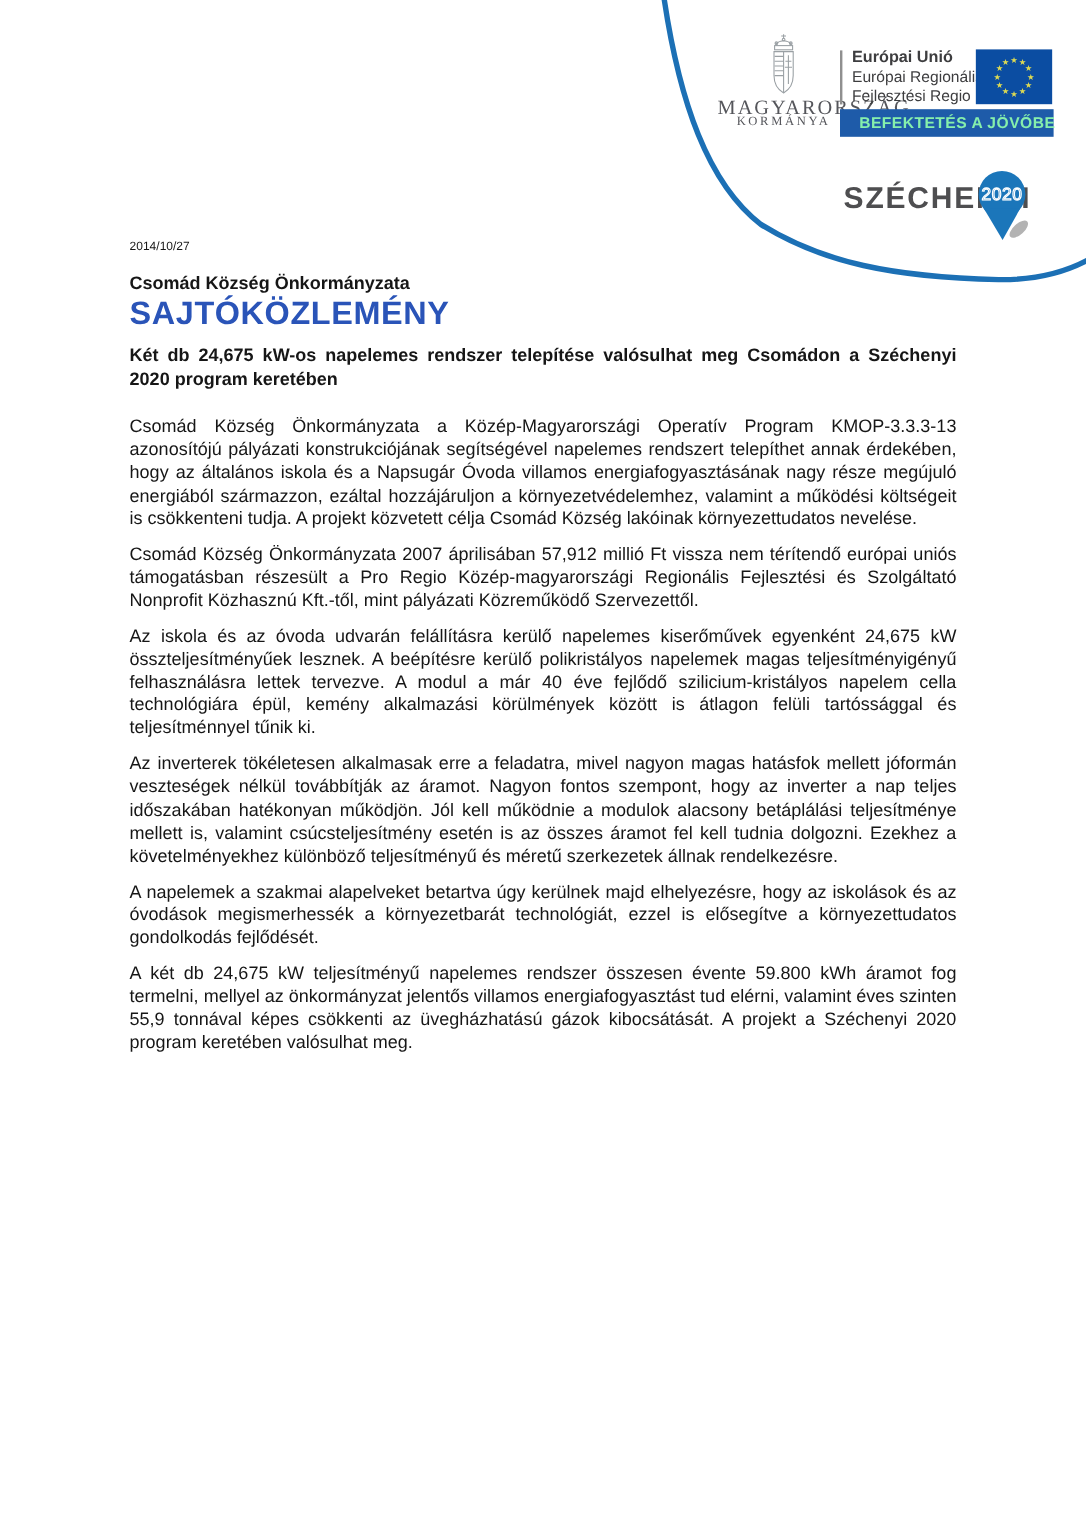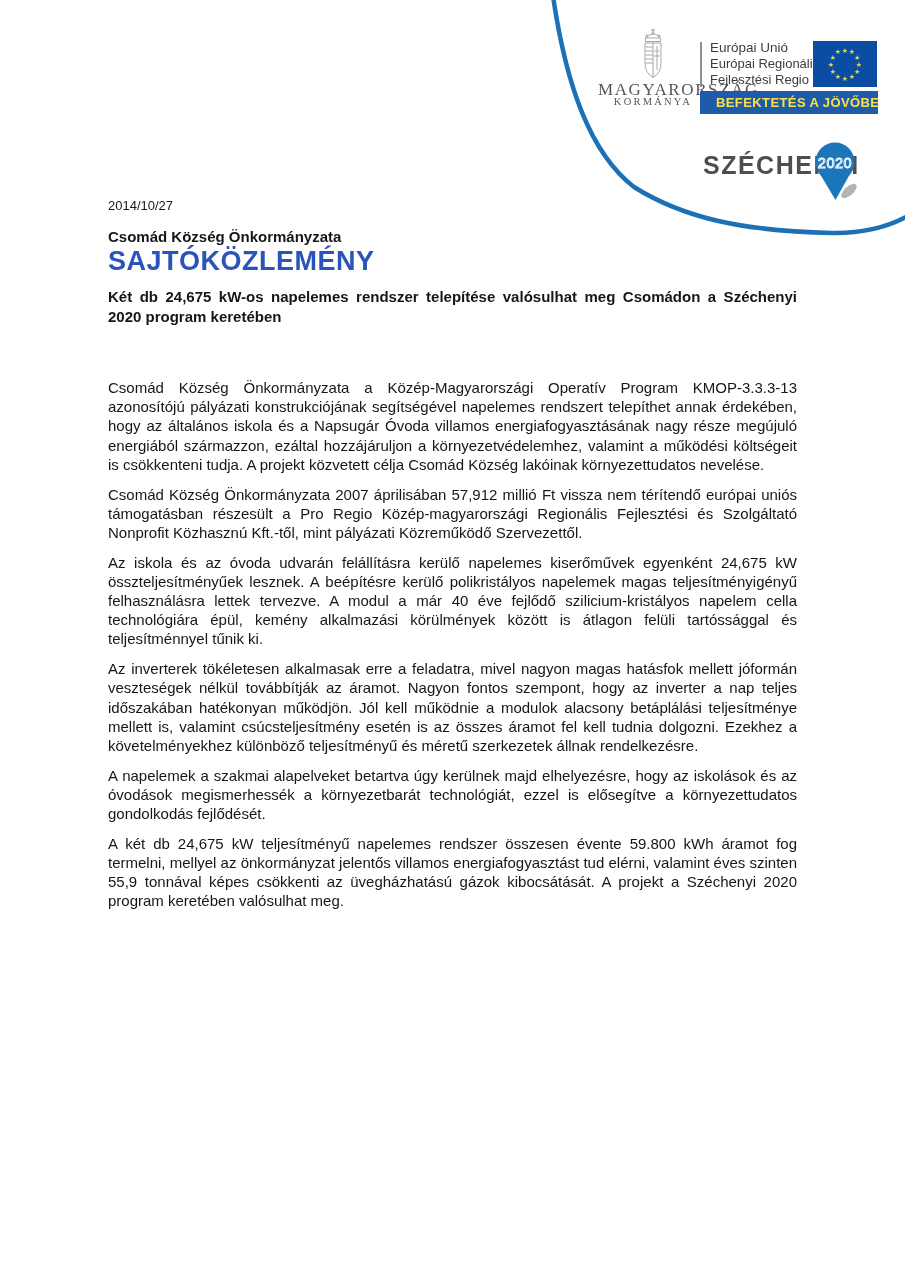--- a/index.html
+++ b/index.html
@@ -45,33 +45,33 @@
     width: 2px; height: 45px;
     background: #8f8f8f;
   }
   .eu-text {
     position: absolute;
     left: 710px; top: 40px;
     color: #3d3d3f;
     font-size: 13px; line-height: 16px;
     white-space: nowrap;
   }
-  .eu-text .eu-title { font-weight: normal; font-size: 13.5px; }
+  .eu-text .eu-title { font-weight: bold; font-size: 13.5px; }
 
   .eu-flag {
     position: absolute;
     left: 813px; top: 41px;
   }
 
   .invest-banner {
     position: absolute;
     left: 700px; top: 91px;
     width: 178px; height: 23px;
     background: #1e5ba9;
-    color: #fde047;
+    color: #86efac;
     font-weight: bold;
     font-size: 13px;
     letter-spacing: 0.4px;
     text-align: center;
     line-height: 23px;
     white-space: nowrap;
     padding-left: 16px;
   }
 
   .szechenyi-name {
@@ -88,21 +88,21 @@
     left: 812px; top: 141px;
   }
 
   
   .doc {
     position: absolute;
     left: 108px; top: 196px;
     width: 689px;
   }
   .doc-date {
-    font-size: 13px; line-height: 19px;
+    font-size: 10px; line-height: 19px;
     margin-bottom: 12px;
   }
   .doc-org {
     font-size: 15px; line-height: 19px;
     font-weight: bold;
   }
   .doc-title {
     font-size: 27px; line-height: 31px;
     font-weight: bold;
     color: #2a54b8;
@@ -112,21 +112,21 @@
     margin-top: 14px;
     font-size: 15.5px; line-height: 19.5px;
     font-weight: bold;
   }
   .doc-lead {
     margin-top: 10px;
     font-size: 15px; line-height: 19.5px;
     font-weight: bold;
     text-align: justify;
   }
-  .doc-paragraphs { margin-top: 52px; }
+  .doc-paragraphs { margin-top: 20px; }
   .doc-paragraphs p {
     font-size: 15px; line-height: 19.2px;
     text-align: justify;
     margin-bottom: 10.5px;
   }
 </style>
 </head>
 <body>
 
 <svg class="arc-svg" viewBox="0 0 905 260" xmlns="http://www.w3.org/2000/svg">

